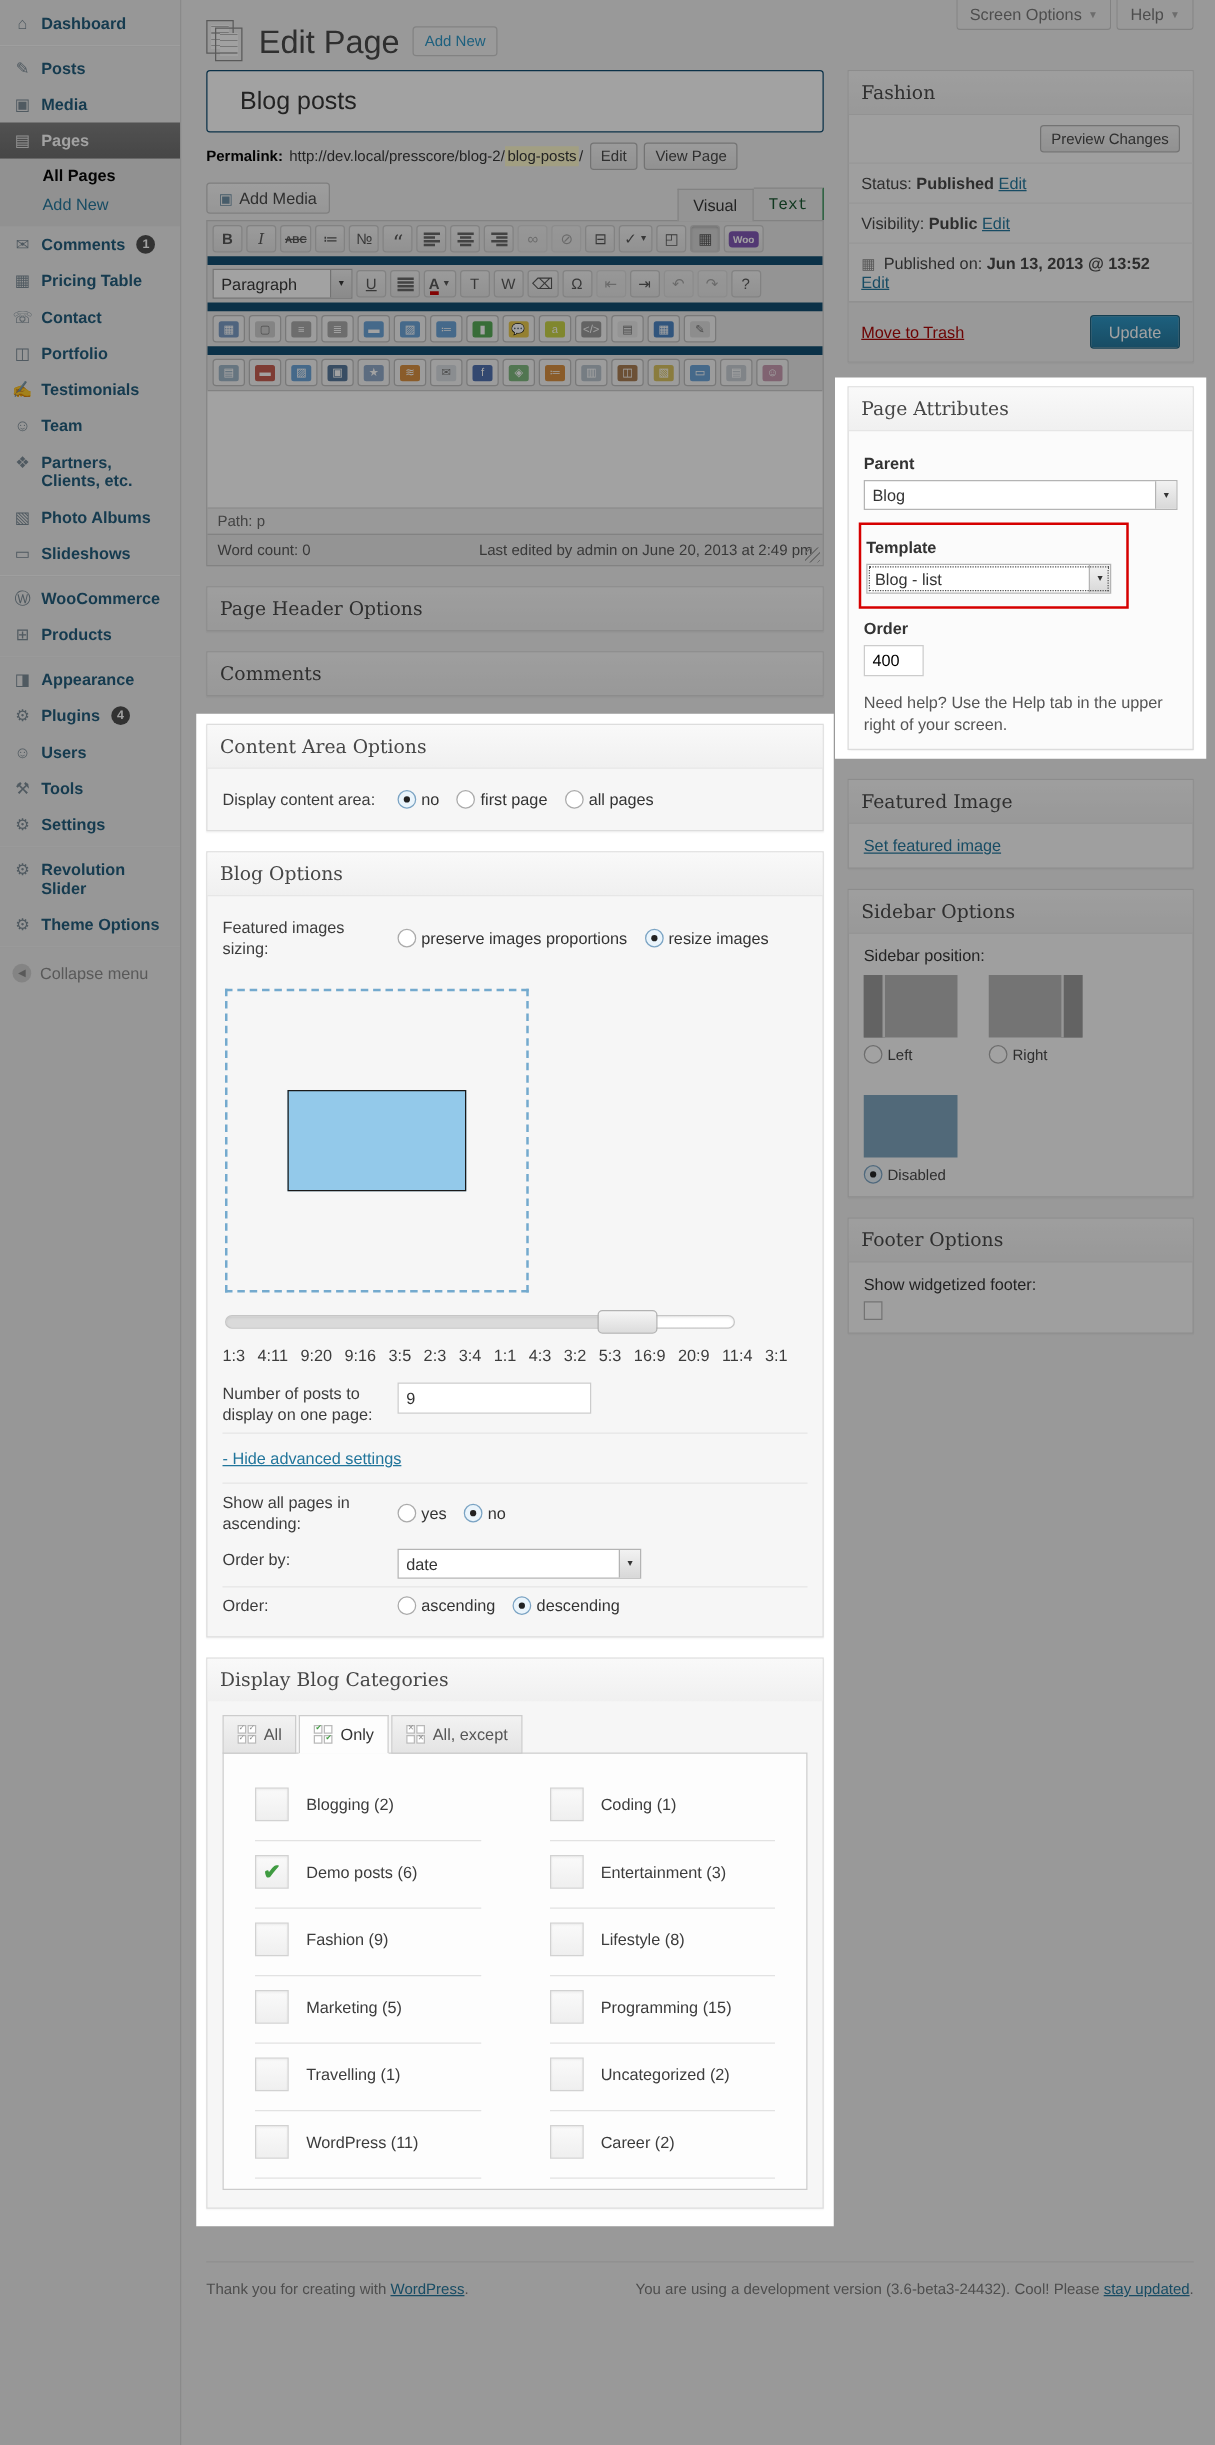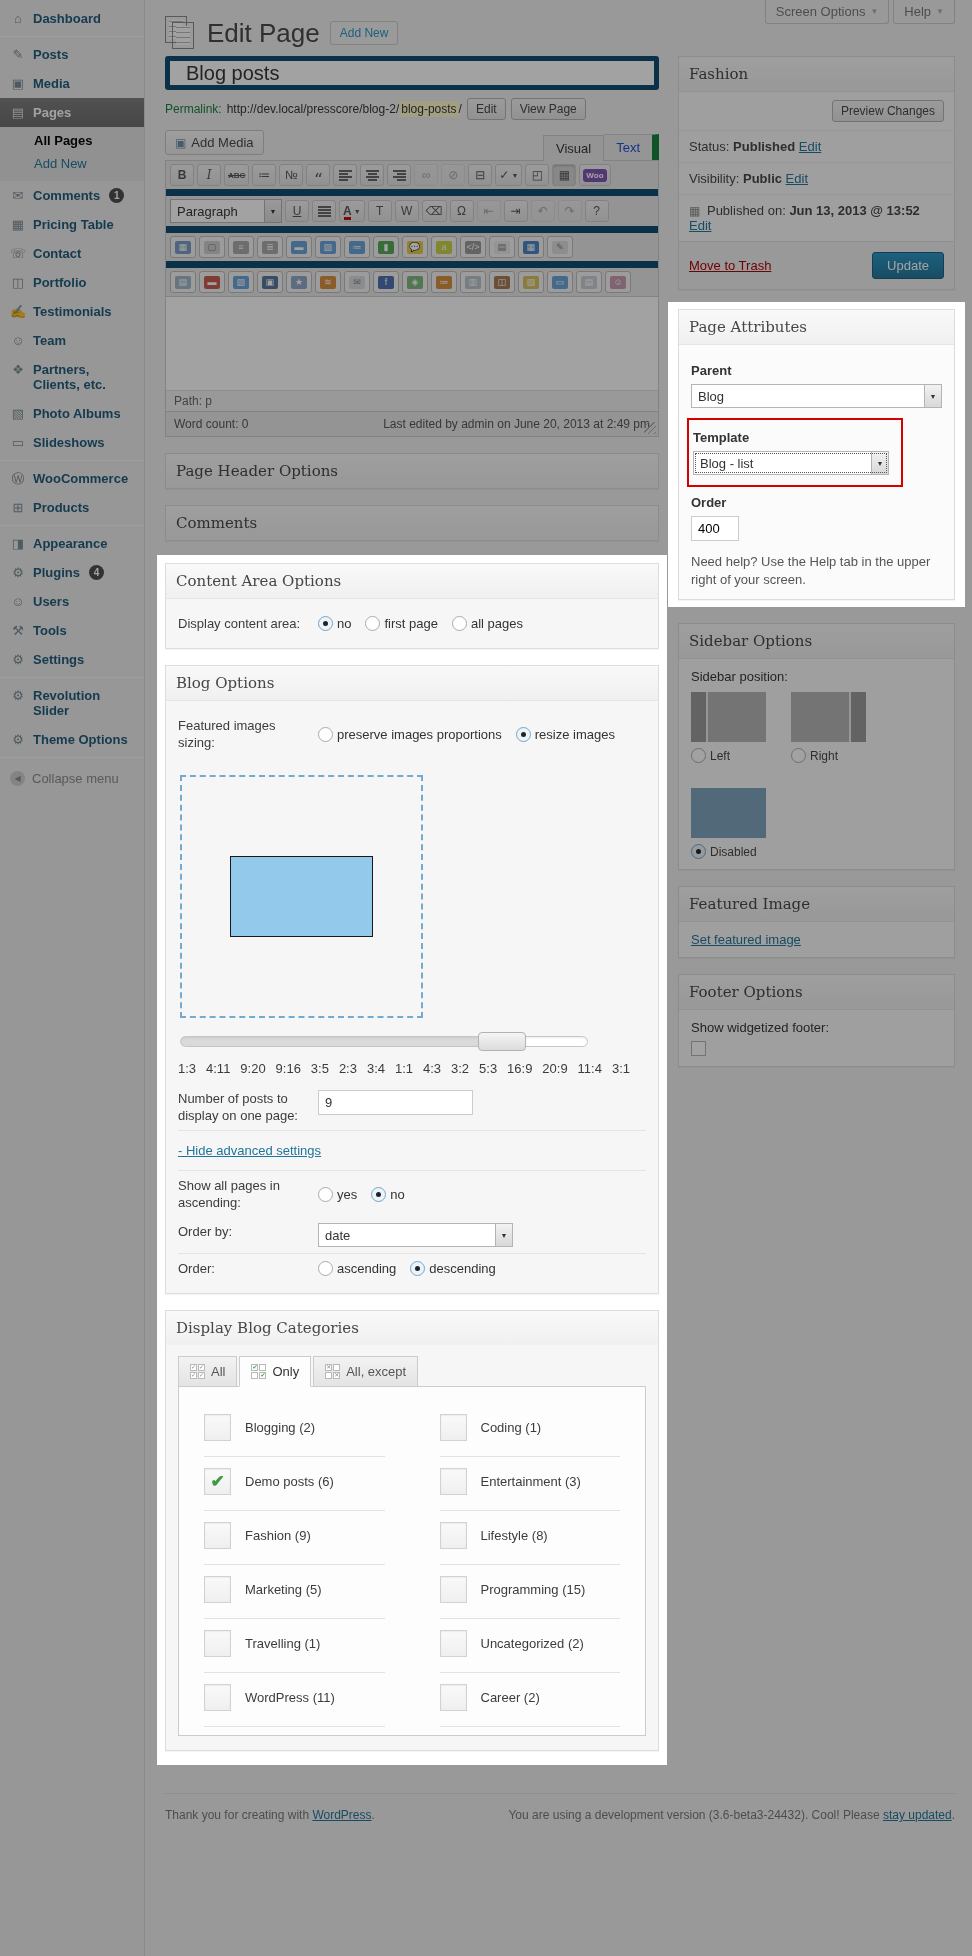--- a/index.html
+++ b/index.html
@@ -42,39 +42,39 @@
 .pages-big-icon .pg1 { left:0; top:0; } .pages-big-icon .pg2 { left:7px; top:6px; }
 h1.page-title { font-size:26px; font-weight:normal; color:#464646; font-family:"Liberation Sans",sans-serif; }
 .add-new-btn { font-size:12px; background:#f3f3f3; border:1px solid #ccc; border-radius:3px; padding:4px 9px;
   color:#2a95c5; text-decoration:none; cursor:pointer; }
 
 .cols { display:flex; gap:19px; align-items:flex-start; }
 .col-left { width:494px; flex:none; }
 .col-right { width:277px; flex:none; }
 
 
-.title-input { width:100%; height:34px; border:5px solid #0c4a6e; border-radius:3px; background:#fff;
-  font-size:20px; color:#333; padding:0 16px; font-family:"Liberation Sans",sans-serif; }
+.title-input { width:100%; height:50px; border:1px solid #0c4a6e; border-radius:3px; background:#fff;
+  font-size:20px; color:#333; padding:0 26px; font-family:"Liberation Sans",sans-serif; }
 .permalink-row { display:flex; align-items:center; gap:5px; margin:8px 0 10px; font-size:12px; flex-wrap:nowrap; }
-.permalink-row .pl-label { font-weight:normal; color:#15803d; }
+.permalink-row .pl-label { font-weight:bold; color:#000000; }
 .slug-hl { background:#fffbcc; padding:1px 2px; }
 .btn { display:inline-block; background:linear-gradient(#f4f4f4,#e4e4e4); border:1px solid #b4b4b4;
   border-radius:3px; color:#464646; font-size:12px; padding:3px 8px; cursor:pointer; white-space:nowrap; }
 .btn-primary { background:linear-gradient(#2a95c5,#21759b); border:1px solid #1b607f; color:#fff;
   padding:5px 14px; font-size:13px; border-radius:3px; cursor:pointer; }
 
 
 .editor-top { display:flex; align-items:flex-end; justify-content:space-between; margin-bottom:0; }
 .add-media-btn { display:flex; align-items:center; gap:5px; background:linear-gradient(#f8f8f8,#ececec);
   border:1px solid #c6c6c6; border-radius:3px; padding:4px 9px; color:#464646; cursor:pointer; margin-bottom:5px; }
 .add-media-btn .am-ico { color:#6d8fa5; font-size:12px; }
 .editor-tabs { display:flex; }
 .ed-tab { padding:5px 12px; font-size:13px; border:1px solid #ccc; border-bottom:none; cursor:pointer; }
 .ed-tab.active { background:#e9e9e9; color:#333; position:relative; top:1px; }
-.ed-tab.inactive { background:#ebebeb; color:#1d4ed8; border-right:7px solid #15803d; border-left:none; }
+.ed-tab.inactive { background:#ebebeb; color:#14532d; border-right:1px solid #15803d; border-left:none;font-family:Liberation Mono, monospace; }
 .editor-box { border:1px solid #ccc; background:#e9e9e9; }
 .tb-row { display:flex; align-items:center; gap:3px; padding:3px 4px; flex-wrap:nowrap; }
 .tb-row + .tb-row { border-top:7px solid #0c4a6e; }
 .tb-btn { min-width:24px; height:22px; display:flex; align-items:center; justify-content:center;
   border:1px solid #ccc; border-radius:3px; background:linear-gradient(#f4f4f4,#e4e4e4); font-size:12px;
   color:#555; cursor:pointer; padding:0 3px; gap:2px; }
 .tb-btn.dis { opacity:.45; }
 .tb-btn.active { background:#d5d5d5; box-shadow:inset 0 1px 2px rgba(0,0,0,.2); } 
 .g-b{font-weight:bold;} .g-i{font-style:italic;font-family:"DejaVu Serif",serif;} .g-u{text-decoration:underline;}
 .g-s{font-size:8px; text-decoration:line-through; font-weight:bold;}
@@ -806,20 +806,27 @@
               </div>
             </div>
             <div class="pa-label">Order</div>
             <input class="order-input" value="400" style="">
             <div class="help-note">Need help? Use the Help tab in the upper right of your screen.</div>
           </div>
         </div>
       </div>
 
       <div class="postbox">
+        <h3>Featured Image</h3>
+        <div class="inside">
+          <a>Set featured image</a>
+        </div>
+      </div>
+
+      <div class="postbox">
         <h3>Sidebar Options</h3>
         <div class="inside">
           <div>Sidebar position:</div>
           <div class="sb-thumbs" id="sb-thumbs">
               <div class="sb-opt">
                 <div class="sb-thumb left">
                   <span class="strip"></span>
                 </div>
                 <div class="sb-radio-row">
                   <span class="radio"></span>
@@ -840,27 +847,20 @@
                 <div class="sb-radio-row">
                   <span class="radio checked"></span>
                   <span>Disabled</span>
                 </div>
               </div>
             </div>
         </div>
       </div>
 
       <div class="postbox">
-        <h3>Featured Image</h3>
-        <div class="inside">
-          <a>Set featured image</a>
-        </div>
-      </div>
-
-      <div class="postbox">
         <h3>Footer Options</h3>
         <div class="inside">
           <div>Show widgetized footer:</div>
           <div class="checkbox-sm" style="margin-top:6px;"></div>
         </div>
       </div>
     </div>
   </div>
 
   <div class="wp-footer">

